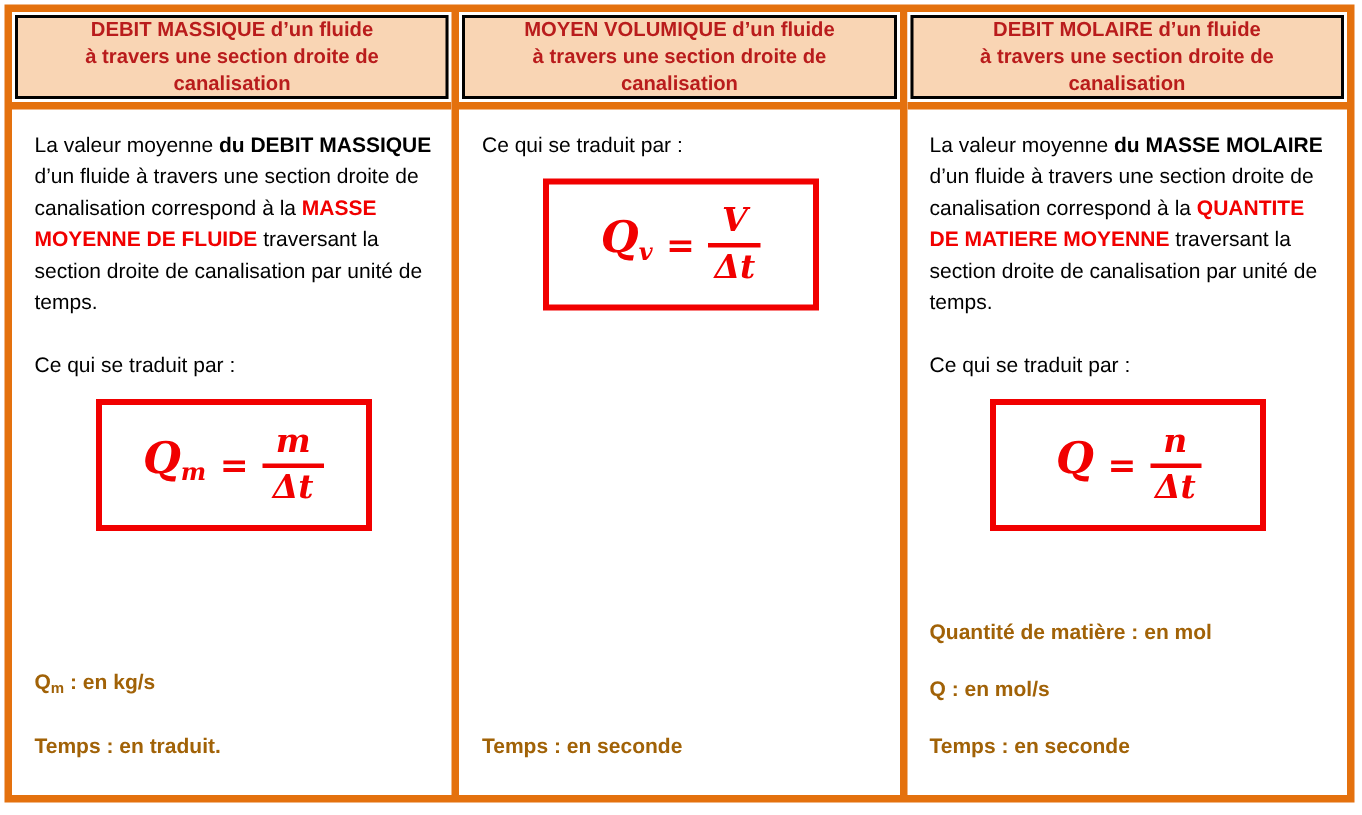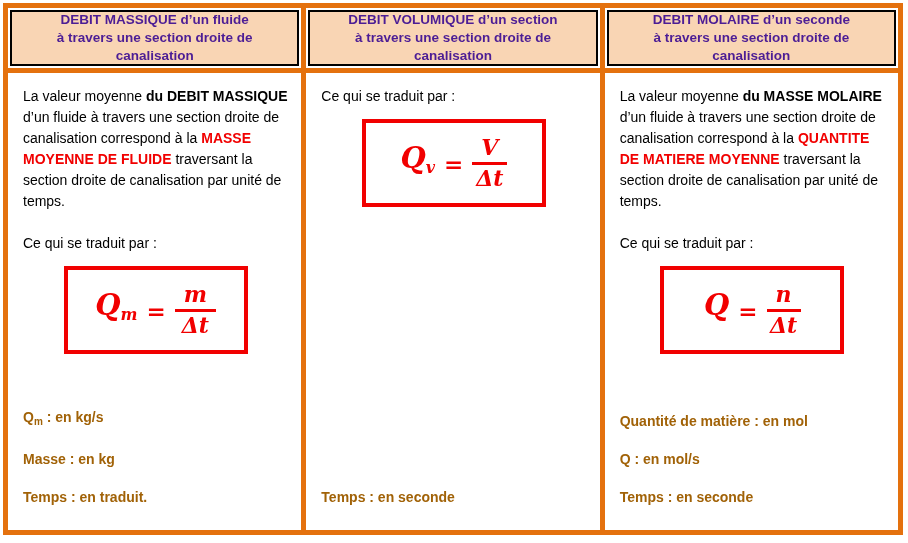--- a/index.html
+++ b/index.html
@@ -11,21 +11,21 @@
   }
   .col { flex:1 1 0; min-width:0; display:flex; flex-direction:column; background:#ffffff; }
   .col + .col { border-left:5px solid #e4710e; }
   .header-cell {
     height:65px; box-sizing:border-box; border-bottom:5px solid #e4710e;
     padding:2px; background:#ffffff;
   }
   .header-inner {
     height:100%; box-sizing:border-box; border:2px solid #000000; background:#f9d5b4;
     display:flex; flex-direction:column; justify-content:center; align-items:center;
-    font-weight:bold; font-size:13.5px; line-height:18px; color:#4c1d95; text-align:center;
+    font-weight:bold; font-size:13.5px; line-height:18px; color:#b91c1c; text-align:center;
   }
   .body-cell {
     flex:1 1 auto; display:flex; flex-direction:column;
     padding:13px 13px 22px 15px; font-size:14px; line-height:21px; color:#000000;
   }
   .para { margin:0 0 21px 0; }
   .b { font-weight:bold; }
   .rb { font-weight:bold; color:#f10000; }
   .intro { margin:0; }
   .formula-box {
@@ -68,30 +68,29 @@
         <div class="formula-box">
           <span class="f-q"><span>Q</span><span class="f-sub">m</span></span>
           <span class="f-eq">=</span>
           <span class="f-frac">
             <span class="f-num" style="display:block;">m</span>
             <span class="f-den" style="display:block;">Δt</span>
           </span>
         </div>
         <div class="units">
           <p class="unit-line"><span>Q</span><span class="sub">m</span><span> : en kg/s</span></p>
-          <p class="unit-line"><span>Masse : en kg</span></p>
           <p class="unit-line"><span>Temps : en traduit.</span></p>
         </div>
       </div>
     </div>
 
     <div class="col">
       <div class="header-cell">
         <div class="header-inner">
-          <div>DEBIT VOLUMIQUE d’un section</div>
+          <div>MOYEN VOLUMIQUE d’un fluide</div>
           <div>à travers une section droite de</div>
           <div>canalisation</div>
         </div>
       </div>
       <div class="body-cell">
         <p class="intro">Ce qui se traduit par :</p>
         <div class="formula-box">
           <span class="f-q"><span>Q</span><span class="f-sub">v</span></span>
           <span class="f-eq">=</span>
           <span class="f-frac">
@@ -101,21 +100,21 @@
         </div>
         <div class="units">
           <p class="unit-line"><span>Temps : en seconde</span></p>
         </div>
       </div>
     </div>
 
     <div class="col">
       <div class="header-cell">
         <div class="header-inner">
-          <div>DEBIT MOLAIRE d’un seconde</div>
+          <div>DEBIT MOLAIRE d’un fluide</div>
           <div>à travers une section droite de</div>
           <div>canalisation</div>
         </div>
       </div>
       <div class="body-cell">
         <p class="para"><span>La valeur moyenne </span><span class="b">du MASSE MOLAIRE</span><span> d’un fluide à travers une section droite de canalisation correspond à la </span><span class="rb">QUANTITE DE MATIERE MOYENNE</span><span>  traversant la section droite de canalisation par unité de temps.</span></p>
         <p class="intro">Ce qui se traduit par :</p>
         <div class="formula-box">
           <span class="f-q"><span>Q</span><span class="f-sub"></span></span>
           <span class="f-eq">=</span>

